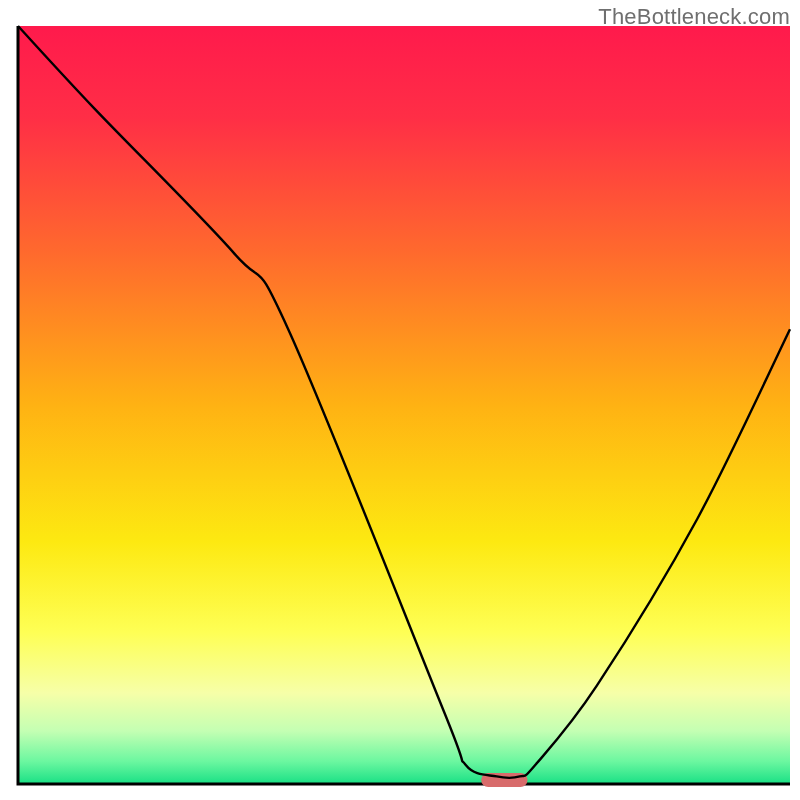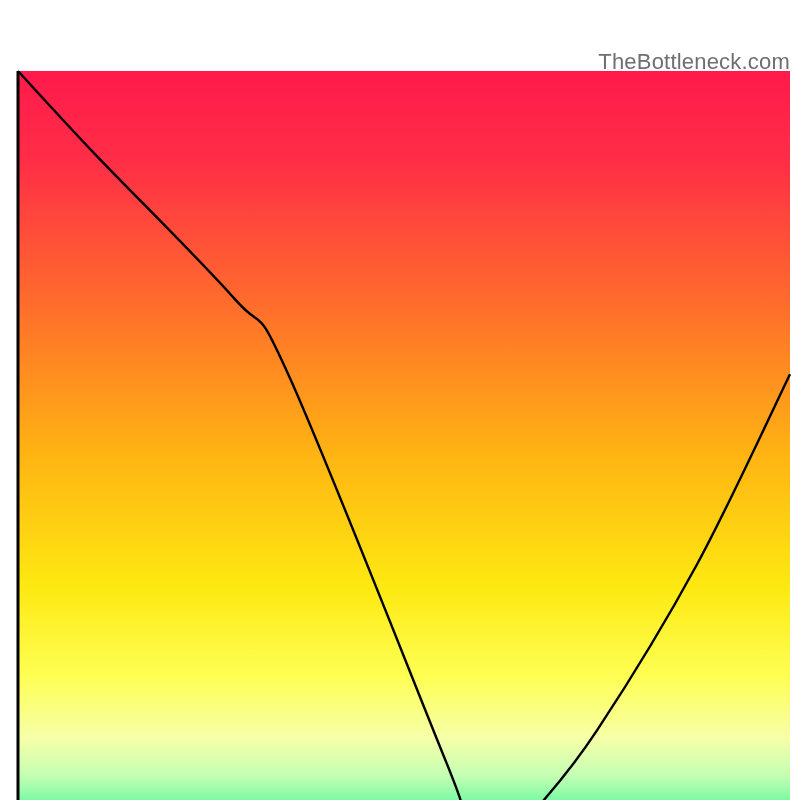--- a/index.html
+++ b/index.html
@@ -8,21 +8,20 @@
     width: 800px;
     height: 800px;
     background: #ffffff;
     font-family: Arial, Helvetica, sans-serif;
     overflow: hidden;
   }
   .canvas {
     position: relative;
     width: 800px;
     height: 736px;
-    margin-top: 45px;
   }
   .watermark {
     position: absolute;
     top: 4px;
     right: 10px;
     font-size: 22px;
     color: #6f6f6f;
     font-weight: 500;
     letter-spacing: 0.2px;
   }

